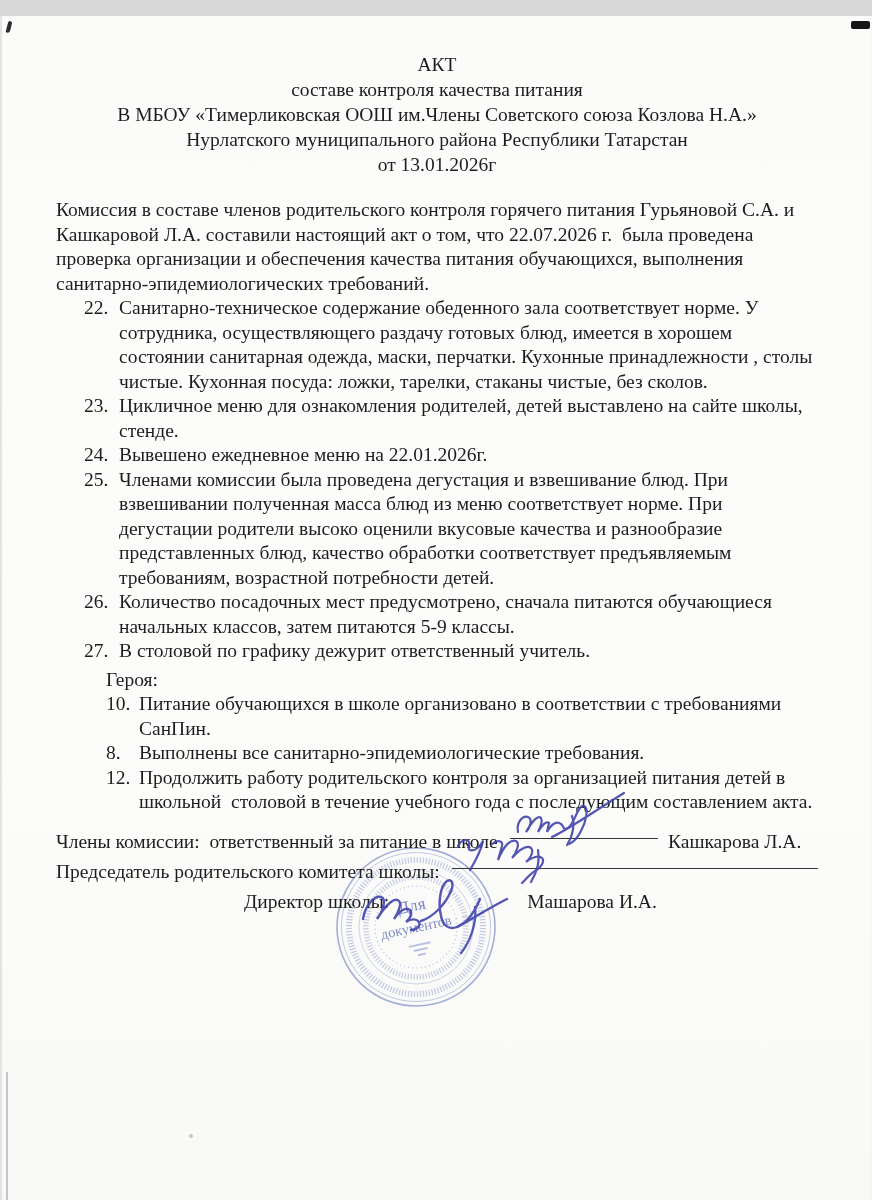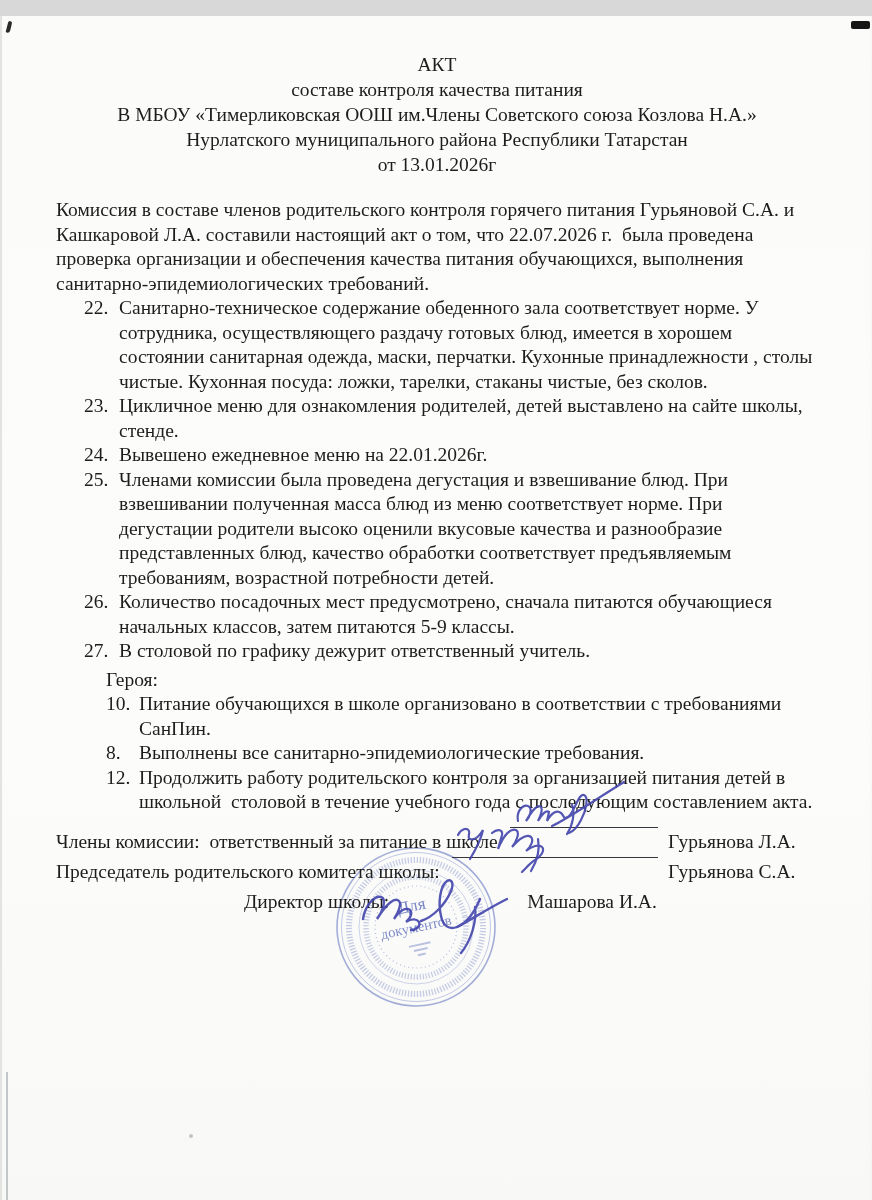--- a/index.html
+++ b/index.html
@@ -33,21 +33,21 @@
   .list { margin:0; }
   .list-item { display:flex; align-items:flex-start; }
   .list-item .num { width:35px; flex:0 0 35px; }
   .list-item .itxt { flex:1; white-space:pre-wrap; }
   .findings { padding-left:28px; }
   .conclusion-heading { padding-left:50px; margin-top:4px; }
   .conclusions { padding-left:50px; }
   .conclusions .num { width:33px; flex:0 0 33px; }
 
   .sig-block { position:relative; margin-top:12px; }
-  .sig-row { display:flex; align-items:flex-start; line-height:29px; position:relative; z-index:3; }
+  .sig-row { display:flex; align-items:center; line-height:29px; position:relative; z-index:3; }
   .sig-label { white-space:pre-wrap; }
   .sig-line { flex:1; margin:0 0 5px 12px; border-bottom:1.6px solid #35343a; position:relative; min-width:90px; }
   .sig-name { flex:0 0 150px; padding-left:10px; white-space:pre-wrap; }
   .sig-row + .sig-row { margin-top:1px; }
   .director-row { margin-top:15px; padding-left:188px; z-index:3; }
   .director-spacer { width:128px; flex:0 0 128px; }
   .ink-svg { position:absolute; overflow:visible; pointer-events:none; }
   .sig1-svg { left:2px; bottom:-8px; z-index:4; }
   .sig2-svg { left:-2px; bottom:-16px; z-index:4; }
   .stamp-svg { position:absolute; left:272px; top:12px; z-index:1; }
@@ -155,35 +155,34 @@
         <span class="sig-label">Члены комиссии:  ответственный за питание в школе</span>
         <span class="sig-line">
           <svg class="ink-svg sig1-svg" width="118" height="56" viewBox="0 0 118 56">
             <g fill="none" stroke="#4345ad" stroke-width="2.2" stroke-linecap="round" opacity="0.9">
               <path d="M6,42 C4,32 11,25 16,27 C21,29 18,38 14,42 C21,30 26,25 29,28 C31,31 28,38 26,42 C30,35 34,31 37,33 L35,42 C40,33 45,31 49,34 C52,36 51,41 56,38 C63,33 66,14 72,16 C77,18 74,32 69,41 C66,47 62,52 57,54"></path>
               <path d="M60,26 C63,34 61,46 55,55"></path>
               <path d="M40,47 C55,40 75,26 112,3"></path>
             </g>
           </svg>
         </span>
-        <span class="sig-name">Гурьянова Л.А.</span>
+        <span class="sig-name">Кашкарова Л.А.</span>
       </div>
 
       <div class="sig-row">
         <span class="sig-label">Председатель родительского комитета школы:</span>
         <span class="sig-line">
           <svg class="ink-svg sig2-svg" width="128" height="54" viewBox="0 0 128 54">
             <g fill="none" stroke="#4345ad" stroke-width="2.2" stroke-linecap="round" opacity="0.9">
               <path d="M8,16 C11,10 17,8 19,12 C20,15 17,19 20,20 C25,22 30,16 33,11 C31,21 26,30 20,40"></path>
               <path d="M42,14 C48,9 53,11 52,16 L48,30 C54,15 61,9 66,11 C70,13 67,22 62,28 C70,19 77,15 81,18 C84,21 81,28 76,32 C82,27 89,25 92,28 C95,31 91,38 85,41 C80,44 76,49 72,53"></path>
               <path d="M88,20 C90,30 87,42 81,52"></path>
             </g>
           </svg>
         </span>
-        <span class="sig-name">Гурьянова С.А.</span>
       </div>
 
       <div class="sig-row director-row">
         <span class="sig-label">Директор школы:</span>
         <span class="director-spacer"></span>
         <span class="sig-name">Машарова И.А.</span>
       </div>
 
     </div>
   </div>

